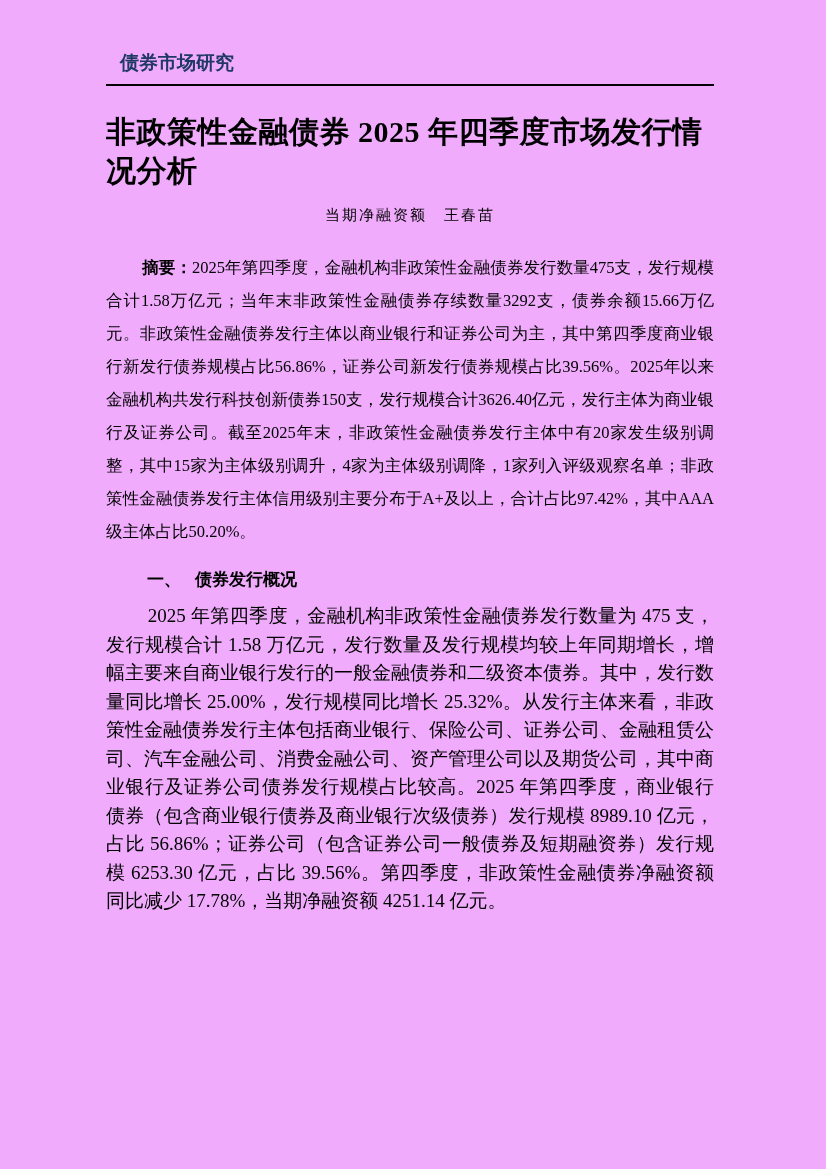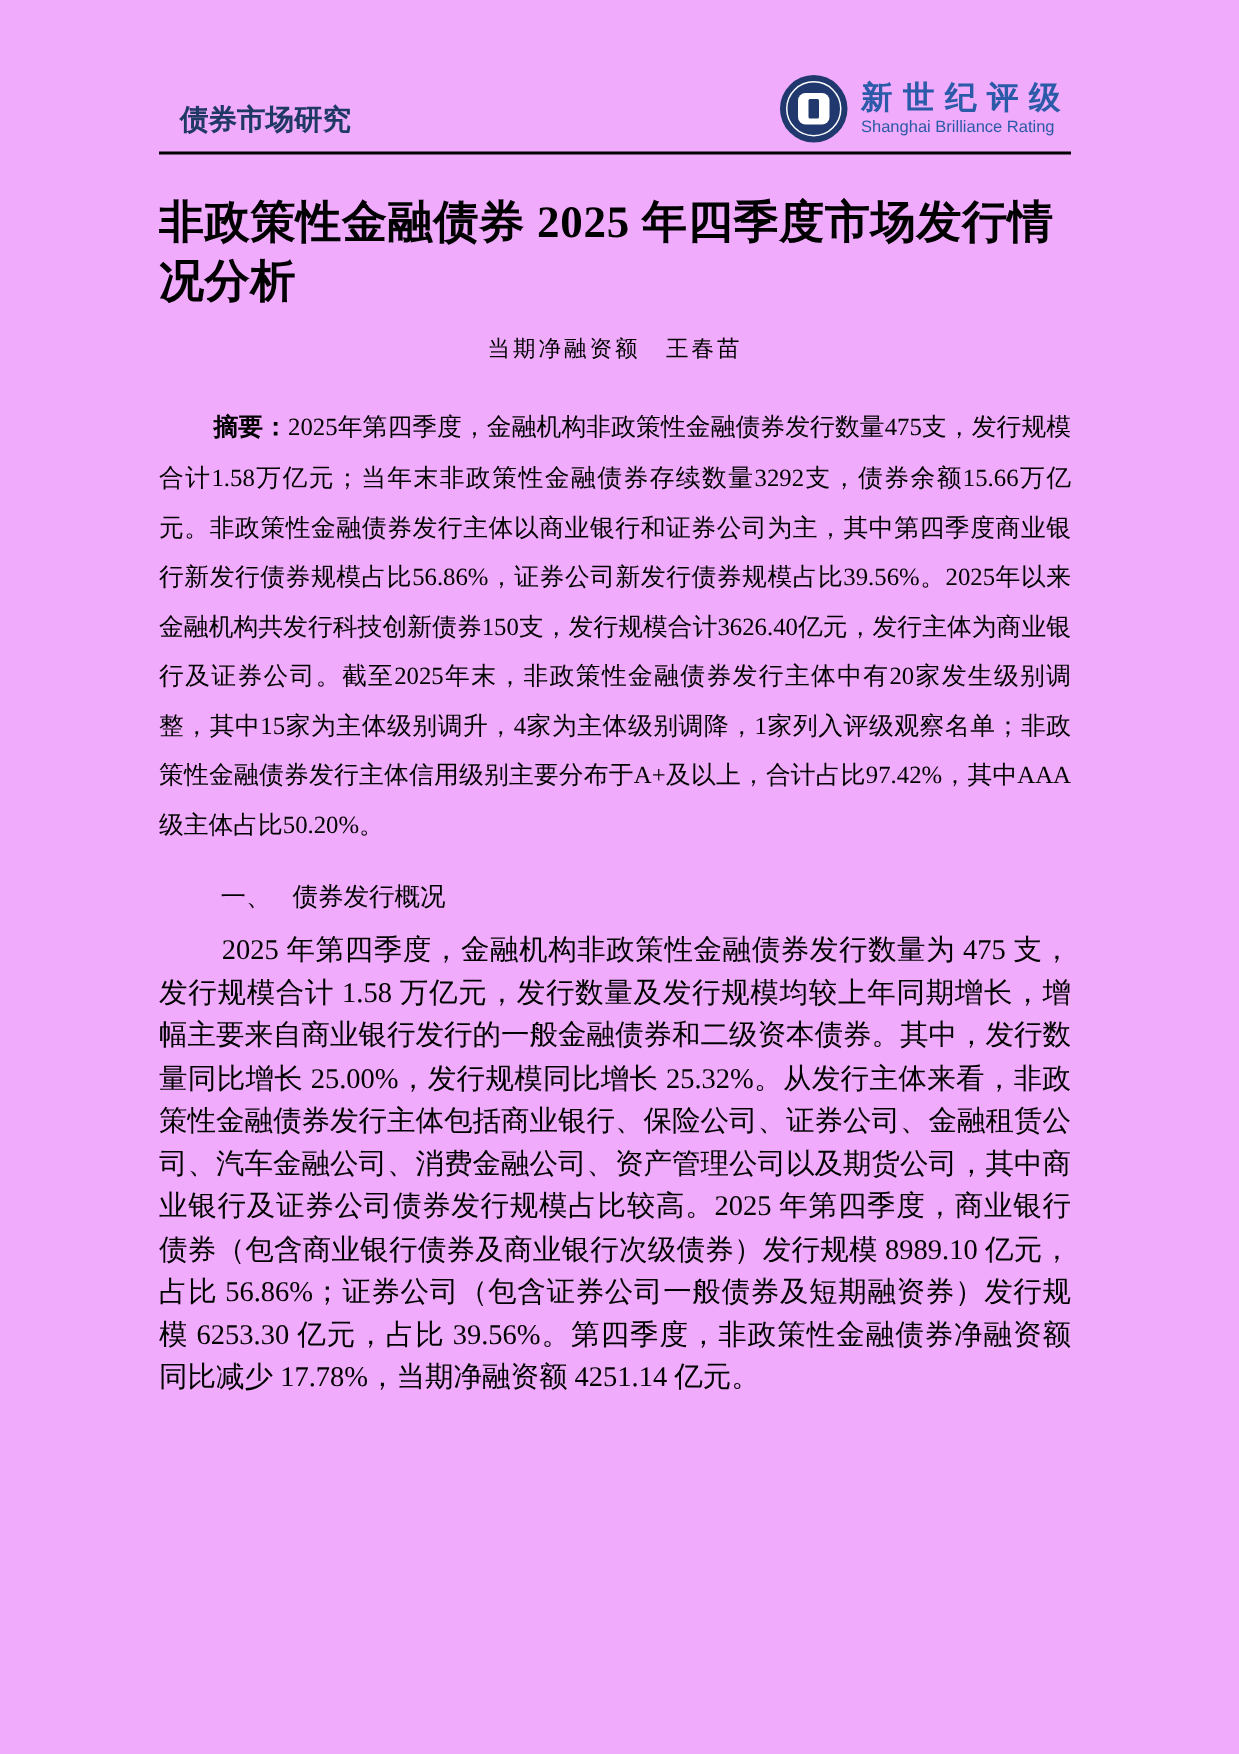--- a/index.html
+++ b/index.html
@@ -120,21 +120,21 @@
   }
   .abstract-label {
     font-family: "Liberation Sans", "DejaVu Sans", sans-serif;
     font-weight: bold;
   }
   
   .section-heading {
     margin-top: 18px;
     padding-left: 41px;
     font-family: "Liberation Sans", "DejaVu Sans", sans-serif;
-    font-weight: normal;
+    font-weight: bold;
     font-size: 17px;
     line-height: 28px;
   }
   .sec-num { margin-right: 14px; }
   .body-para {
     margin: 8px 0 0 0;
     font-size: 19px;
     line-height: 28.5px;
     text-align: justify;
     text-indent: 2.2em;
@@ -153,31 +153,20 @@
 </style>
 </head>
 <body>
 
 <div class="page">
 
   <div class="content">
 
     <header class="header">
       <div class="header-left">债券市场研究</div>
-      <div class="logo">
-        <div class="logo-circle">
-          <div class="logo-core">
-            <div class="logo-bar"></div>
-          </div>
-        </div>
-        <div class="logo-text">
-          <div class="logo-cn">新世纪评级</div>
-          <div class="logo-en">Shanghai Brilliance Rating</div>
-        </div>
-      </div>
     </header>
 
     <h1 class="doc-title">非政策性金融债券 2025 年四季度市场发行情况分析</h1>
 
     <div class="byline">当期净融资额　王春苗</div>
 
     <p class="abstract"><span class="abstract-label">摘要：</span><span>2025年第四季度，金融机构非政策性金融债券发行数量475支，发行规模合计1.58万亿元；当年末非政策性金融债券存续数量3292支，债券余额15.66万亿元。非政策性金融债券发行主体以商业银行和证券公司为主，其中第四季度商业银行新发行债券规模占比56.86%，证券公司新发行债券规模占比39.56%。2025年以来金融机构共发行科技创新债券150支，发行规模合计3626.40亿元，发行主体为商业银行及证券公司。截至2025年末，非政策性金融债券发行主体中有20家发生级别调整，其中15家为主体级别调升，4家为主体级别调降，1家列入评级观察名单；非政策性金融债券发行主体信用级别主要分布于A+及以上，合计占比97.42%，其中AAA级主体占比50.20%。</span></p>
 
     <div class="section-heading">
       <span class="sec-num">一、</span><span class="sec-title">债券发行概况</span>

